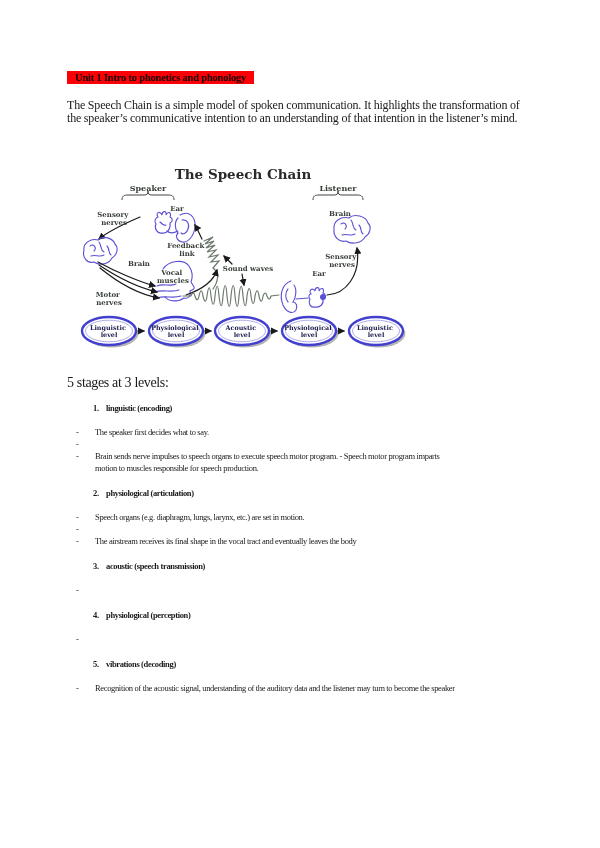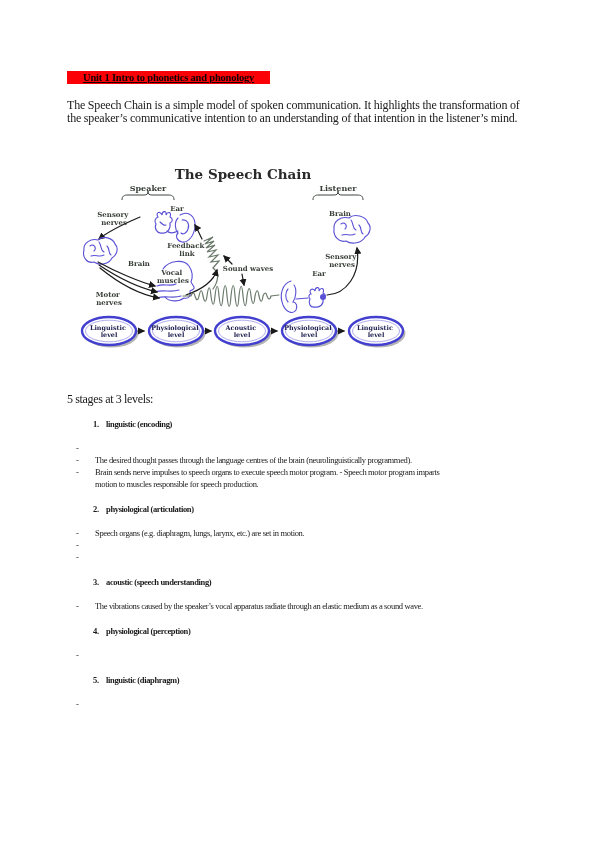--- a/index.html
+++ b/index.html
@@ -3,39 +3,39 @@
 <meta charset="utf-8">
 <style>
   html,body{margin:0;padding:0;}
   body{width:600px;height:848px;background:#ffffff;position:relative;
        font-family:"Liberation Serif",serif;color:#1a1a1a;}
   .page{position:absolute;inset:0;background:#ffffff;overflow:hidden;}
 
   .doc-title{position:absolute;left:67px;top:67px;}
   .doc-title span{display:inline-block;background:#fb0007;color:#140000;
       font-size:10.5px;font-weight:bold;letter-spacing:-0.2px;
-      text-decoration:underline;padding:1px 16px;}
+      padding:1px 8px;}
 
   .intro{position:absolute;left:67px;top:99px;width:455px;
       font-size:12px;line-height:13px;letter-spacing:-0.2px;}
 
   .diagram{position:absolute;left:70px;top:156px;width:350px;height:200px;text-align:right;}
   .diagram svg{display:block;width:350px;height:200px;}
   .dgm-title{font-family:"DejaVu Serif",serif;font-size:13.5px;font-weight:bold;fill:#2a2a2a;}
   .dgm-big{font-family:"DejaVu Serif",serif;font-size:8px;font-weight:bold;fill:#383f38;}
   .dgm-lbl{font-family:"DejaVu Serif",serif;font-size:7px;font-weight:bold;fill:#383f38;}
   .dgm-ell{font-family:"DejaVu Serif",serif;font-size:6.4px;font-weight:bold;fill:#202050;}
   .blue{stroke:#5a50d5;fill:none;stroke-width:1.1;stroke-linecap:round;}
   .olive{stroke:#6b7a6b;fill:none;stroke-width:1.2;stroke-linecap:round;}
   .blk{stroke:#1a1a1a;fill:none;stroke-width:1.2;stroke-linecap:round;}
   .brace{stroke:#3f463f;fill:none;stroke-width:1;}
 
   .stages{position:absolute;left:67px;top:377px;width:400px;
       font-size:8.5px;line-height:12px;letter-spacing:-0.35px;}
-  .stages-heading{margin:16px 0 13px 0;font-size:12px;}
+  .stages-heading{margin:0 0 13px 0;font-size:14px;}
   .stage-title{display:flex;margin:13px 0 12px 0;font-weight:bold;font-size:8.5px;}
   .stage-num{margin-left:26px;width:13px;}
   .bullet{display:flex;}
   .bullet-dash{padding-left:9px;width:19px;box-sizing:content-box;}
   .bullet-text{width:360px;}
 </style>
 </head>
 <body>
 
 <div class="page">
@@ -203,24 +203,24 @@
   <div class="stages">
     <p class="stages-heading">5 stages at 3 levels:</p>
 
     <div class="stage">
       <div class="stage-title">
         <span class="stage-num">1.</span>
         <span>linguistic (encoding)</span>
       </div>
       <div class="bullet">
         <span class="bullet-dash">-</span>
-      </div>
-      <div class="bullet">
-        <span class="bullet-dash">-</span>
-        <span class="bullet-text">The desired thought passes through the language centres of the brain (neurolinguistically programmed).</span>
+        <span class="bullet-text">The speaker first decides what to say.</span>
+      </div>
+      <div class="bullet">
+        <span class="bullet-dash">-</span>
       </div>
       <div class="bullet">
         <span class="bullet-dash">-</span>
         <span class="bullet-text">Brain sends nerve impulses to speech organs to execute speech motor program. - Speech motor program imparts motion to muscles responsible for speech production.</span>
       </div>
     </div>
 
     <div class="stage">
       <div class="stage-title">
         <span class="stage-num">2.</span>
@@ -228,48 +228,49 @@
       </div>
       <div class="bullet">
         <span class="bullet-dash">-</span>
         <span class="bullet-text">Speech organs (e.g. diaphragm, lungs, larynx, etc.) are set in motion.</span>
       </div>
       <div class="bullet">
         <span class="bullet-dash">-</span>
       </div>
       <div class="bullet">
         <span class="bullet-dash">-</span>
+        <span class="bullet-text">The airstream receives its final shape in the vocal tract and eventually leaves the body</span>
       </div>
     </div>
 
     <div class="stage">
       <div class="stage-title">
         <span class="stage-num">3.</span>
-        <span>acoustic (speech understanding)</span>
-      </div>
-      <div class="bullet">
-        <span class="bullet-dash">-</span>
-        <span class="bullet-text">The vibrations caused by the speaker’s vocal apparatus radiate through an elastic medium as a sound wave.</span>
+        <span>acoustic (speech transmission)</span>
+      </div>
+      <div class="bullet">
+        <span class="bullet-dash">-</span>
       </div>
     </div>
 
     <div class="stage">
       <div class="stage-title">
         <span class="stage-num">4.</span>
         <span>physiological (perception)</span>
       </div>
       <div class="bullet">
         <span class="bullet-dash">-</span>
       </div>
     </div>
 
     <div class="stage">
       <div class="stage-title">
         <span class="stage-num">5.</span>
-        <span>linguistic (diaphragm)</span>
-      </div>
-      <div class="bullet">
-        <span class="bullet-dash">-</span>
+        <span>vibrations (decoding)</span>
+      </div>
+      <div class="bullet">
+        <span class="bullet-dash">-</span>
+        <span class="bullet-text">Recognition of the acoustic signal, understanding of the auditory data and the listener may turn to become the speaker</span>
       </div>
     </div>
   </div>
 
 </div>
 
 </body></html>

